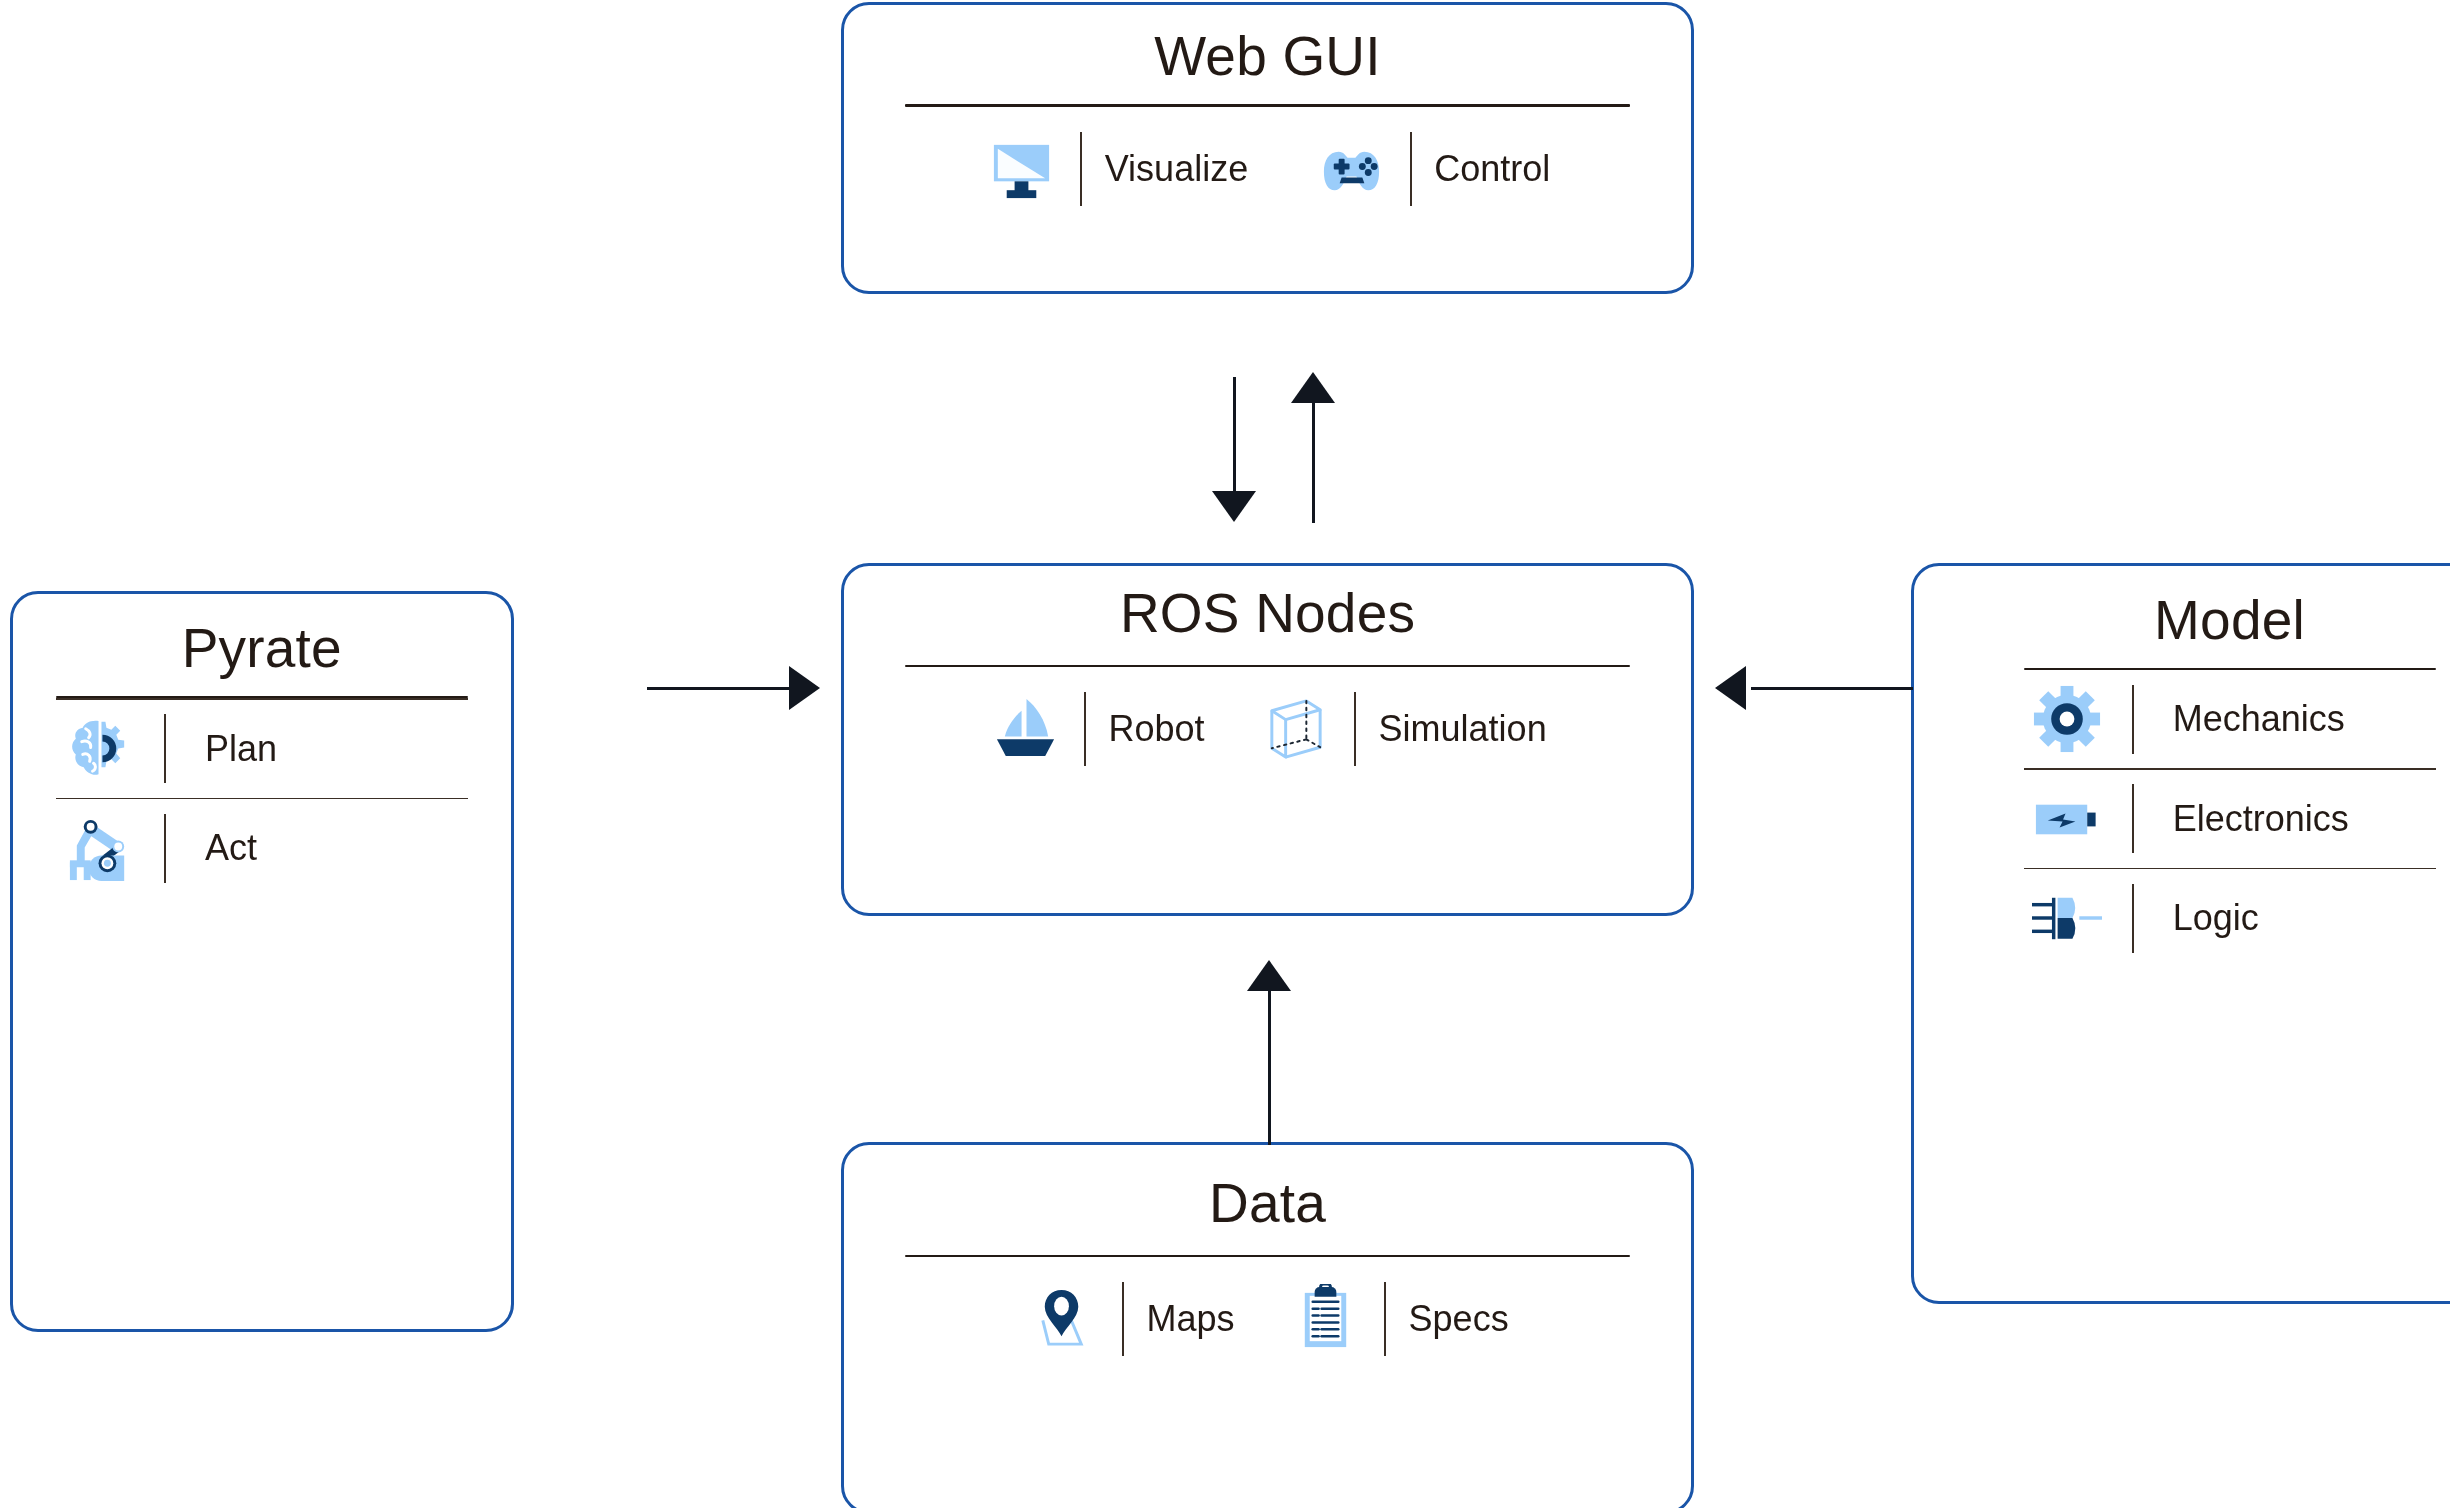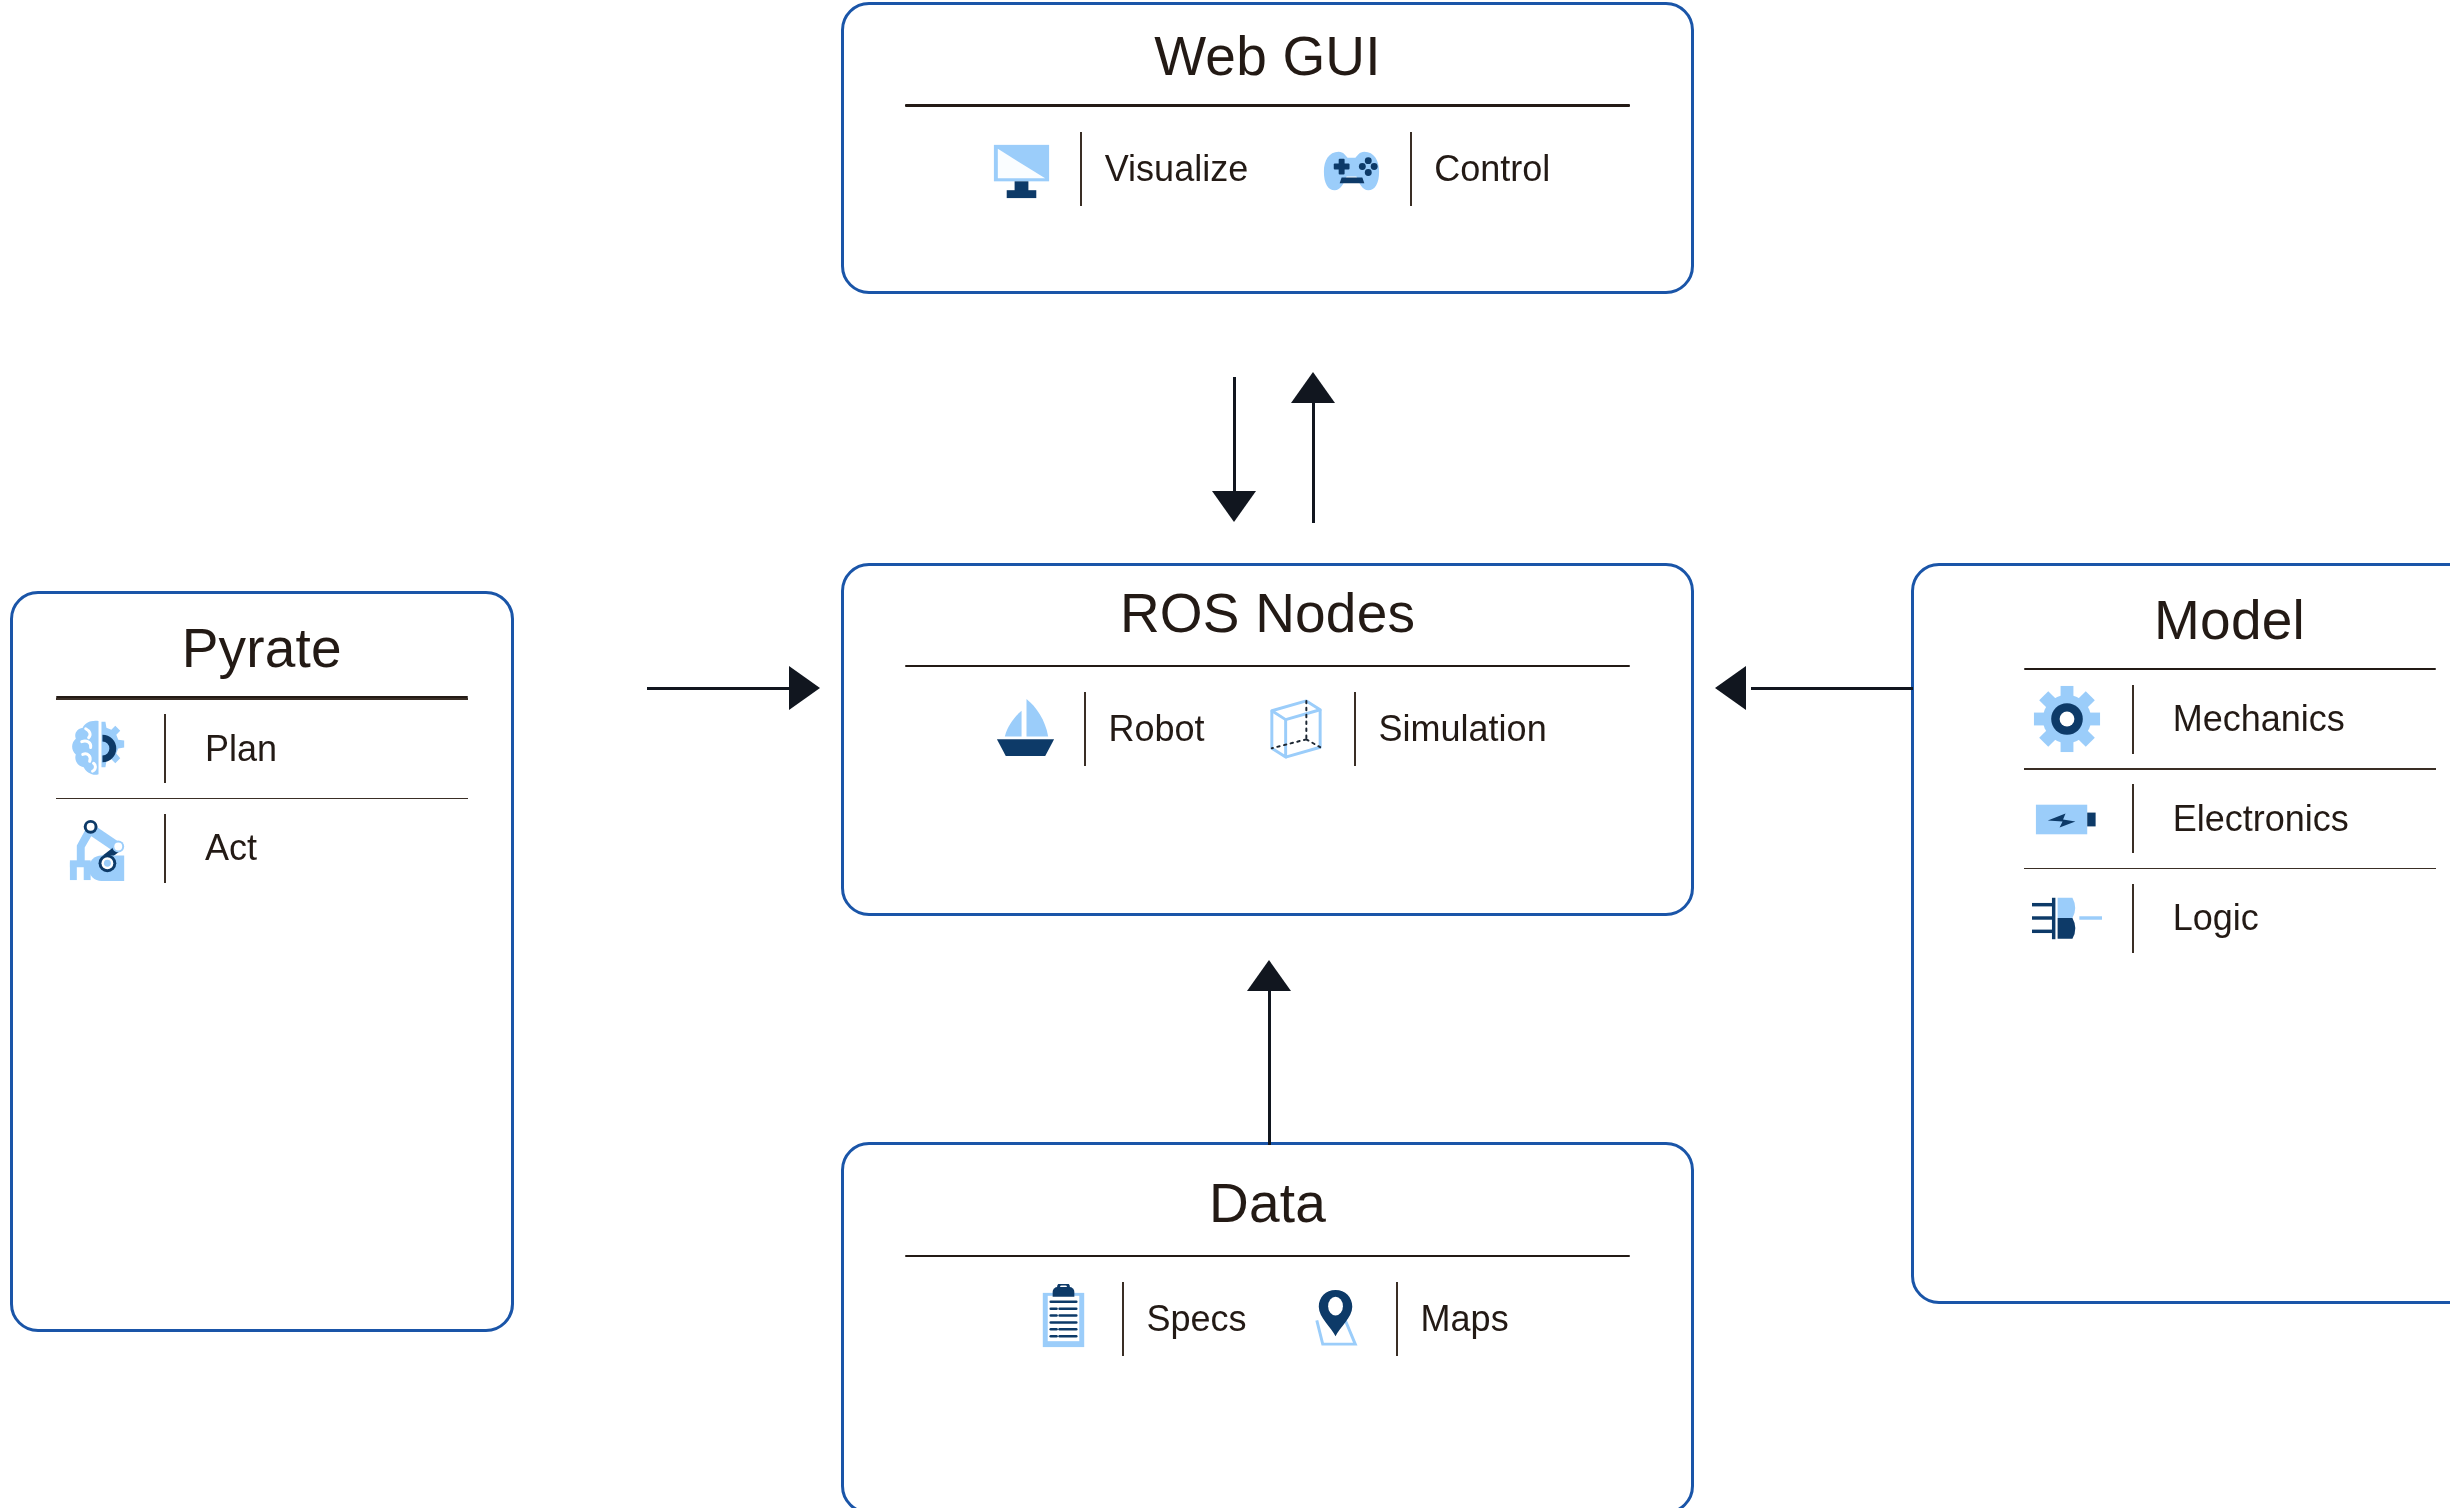--- a/index.html
+++ b/index.html
@@ -302,20 +302,32 @@
         <div class="item-label">Logic</div>
       </div>
 
     </div>
   </div>
 
   <div class="box" id="box-data">
     <div class="box-title">Data</div>
     <div class="title-rule"></div>
     <div class="rows horiz hlist">
+
+      <div class="item">
+        <div class="item-icon">
+          <svg width="69" height="69" viewBox="0 0 140 140">
+            <path d="M28 74 L40 122 L106 122 L86 74" fill="none" stroke="#9bcdfa" stroke-width="6"></path>
+            <path d="M66 12 C46 12 32 27 32 46 C32 68 58 88 66 106 C74 88 100 68 100 46 C100 27 86 12 66 12 Z" fill="#0d3a68"></path>
+            <ellipse cx="66" cy="45" rx="15" ry="19" fill="#ffffff"></ellipse>
+          </svg>
+        </div>
+        <div class="vbar"></div>
+        <div class="item-label">Maps</div>
+      </div>
 
       <div class="item">
         <div class="item-icon">
           <svg width="69" height="69" viewBox="0 0 140 140">
             <rect x="28" y="18" width="84" height="110" fill="#9bcdfa"></rect>
             <rect x="38" y="24" width="64" height="92" fill="#ffffff"></rect>
             <path d="M58 6 h24 a10 10 0 0 1 10 10 v10 h-44 v-10 a10 10 0 0 1 10 -10 Z" fill="#0d3a68"></path>
             <rect x="60" y="0" width="20" height="12" rx="6" fill="none" stroke="#0d3a68" stroke-width="6"></rect>
             <g stroke="#0d3a68" stroke-width="5" stroke-linecap="round">
               <line x1="44" y1="36" x2="96" y2="36"></line>
@@ -328,32 +340,20 @@
                 <line x1="62" y1="92" x2="96" y2="92"></line>
               <line x1="44" y1="106" x2="56" y2="106"></line>
                 <line x1="62" y1="106" x2="96" y2="106"></line>
             </g>
           </svg>
         </div>
         <div class="vbar"></div>
         <div class="item-label">Specs</div>
       </div>
 
-      <div class="item">
-        <div class="item-icon">
-          <svg width="69" height="69" viewBox="0 0 140 140">
-            <path d="M28 74 L40 122 L106 122 L86 74" fill="none" stroke="#9bcdfa" stroke-width="6"></path>
-            <path d="M66 12 C46 12 32 27 32 46 C32 68 58 88 66 106 C74 88 100 68 100 46 C100 27 86 12 66 12 Z" fill="#0d3a68"></path>
-            <ellipse cx="66" cy="45" rx="15" ry="19" fill="#ffffff"></ellipse>
-          </svg>
-        </div>
-        <div class="vbar"></div>
-        <div class="item-label">Maps</div>
-      </div>
-
     </div>
   </div>
 
   <div class="arrow" style="left:1210px;top:377px;width:49px;height:147px;">
     <div class="shaft" style="left:22.5px;top:0px;width:3.9px;height:118px;"></div>
     <div class="head down" style="left:2px;top:114px;"></div>
   </div>
 
   <div class="arrow" style="left:1289px;top:372px;width:49px;height:157px;">
     <div class="shaft" style="left:22.5px;top:28px;width:3.9px;height:123px;"></div>

